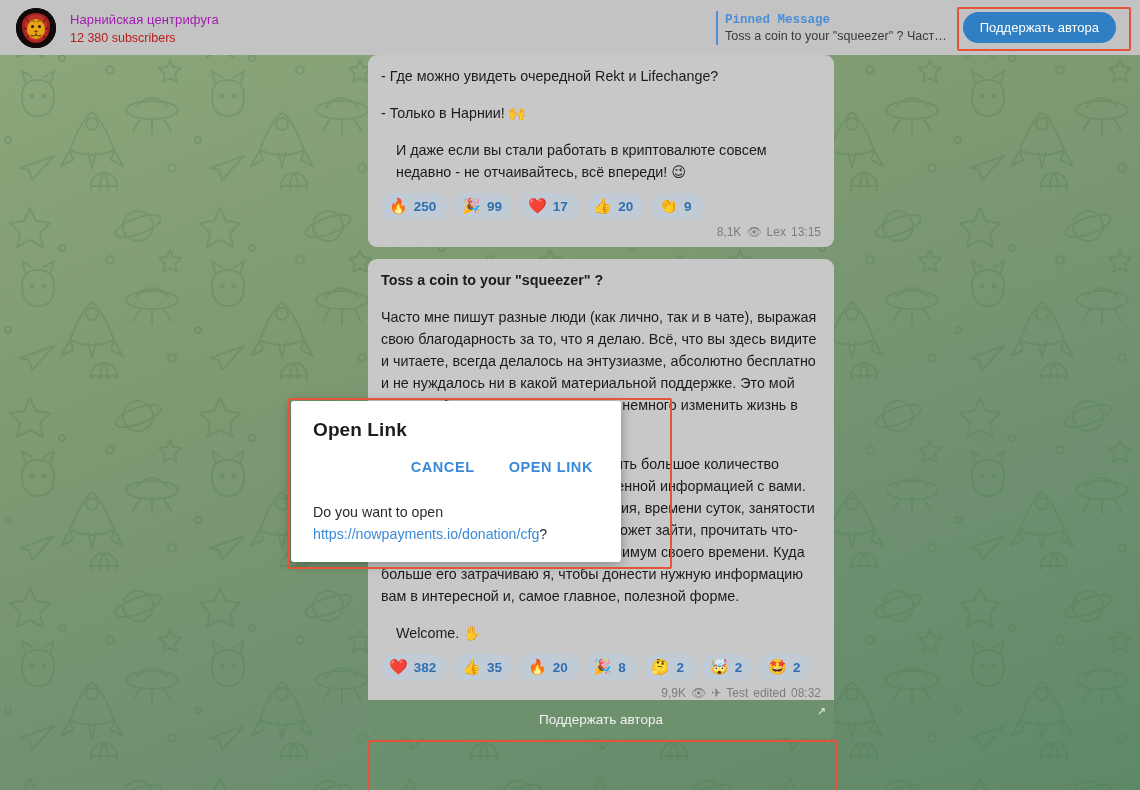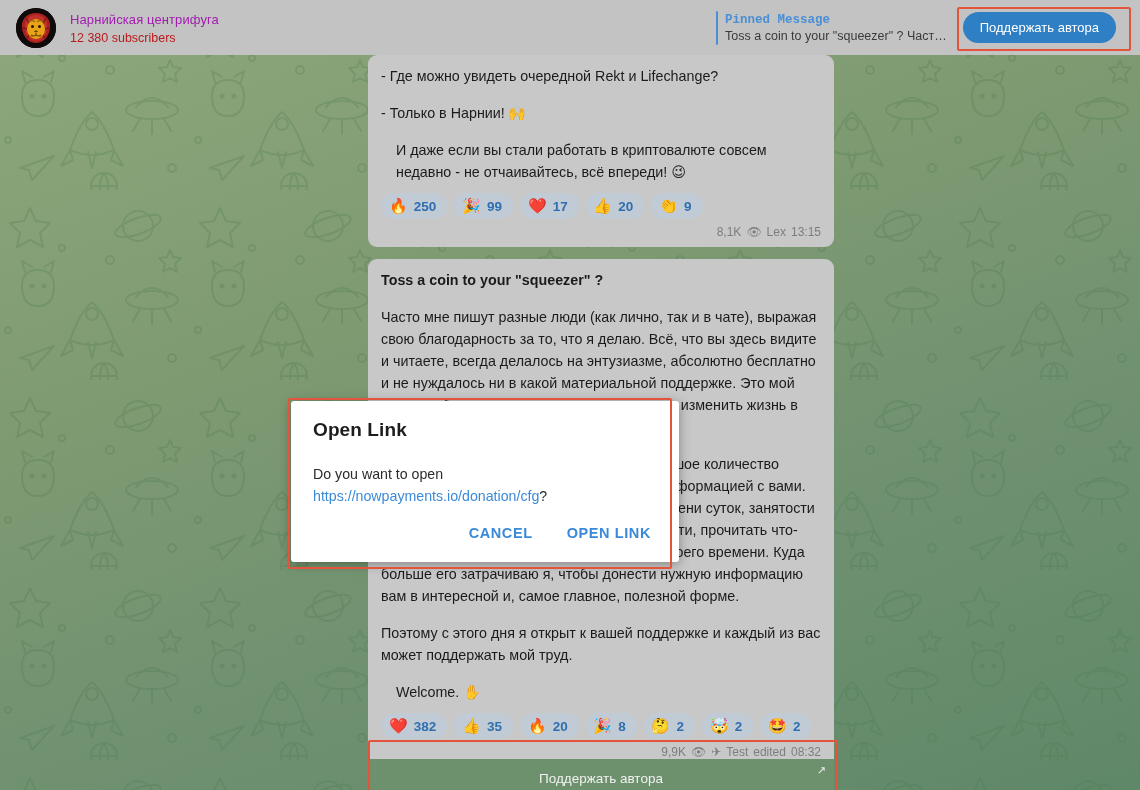--- a/index.html
+++ b/index.html
@@ -70,21 +70,21 @@
   #inline-btn{
     position:relative;margin:0 -13px -8px -13px;
     background:rgba(74,124,74,.72);color:#f1f1f1;
     height:38px;display:flex;align-items:center;justify-content:center;
     font-size:13.5px;border-radius:0 0 9px 9px;cursor:pointer;
   }
   #inline-arrow{position:absolute;right:8px;top:5px;font-size:11px;color:#e9e9e9;}
 
   
   #dialog{
-    position:absolute;left:291px;top:401px;width:388px;height:161px;
+    position:absolute;left:291px;top:401px;width:330px;height:161px;
     background:#fff;border-radius:3px;z-index:50;
     box-shadow:0 2px 12px rgba(0,0,0,.35);
     box-sizing:border-box;padding:18px 22px 0 22px;
   }
   #dlg-title{font-size:19px;color:#1d1d1d;font-weight:bold;letter-spacing:.1px;}
   #dlg-body{margin-top:22px;font-size:14.2px;color:#2b2b2b;line-height:22px;}
   #dlg-link{color:#3b8ad9;word-break:break-all;cursor:pointer;}
   #dlg-actions{display:flex;justify-content:flex-end;gap:22px;margin-top:14px;}
   .dlg-btn{
     background:none;border:none;color:#3b8ad9;font-weight:bold;font-size:14.5px;
@@ -214,21 +214,20 @@
       <span class="eye">👁</span>
       <span>Lex</span>
       <span>13:15</span>
     </div>
   </div>
 
   <div class="bubble">
     <div class="title">Toss a coin to your "squeezer" ?</div>
     <p>Часто мне пишут разные люди (как лично, так и в чате), выражая свою благодарность за то, что я делаю. Всё, что вы здесь видите и читаете, всегда делалось на энтузиазме, абсолютно бесплатно и не нуждалось ни в какой материальной поддержке. Это мой вклад в общее дело и попытка хоть немного изменить жизнь в лучшую сторону.</p>
     <p>Но время идёт, а я стараюсь доносить большое количество разной, полезной и главное проверенной информацией с вами. Вне зависимости от моего настроения, времени суток, занятости или самочувствия. Каждый из вас может зайти, прочитать что-либо и применить это, затратив минимум своего времени. Куда больше его затрачиваю я, чтобы донести нужную информацию вам в интересной и, самое главное, полезной форме.</p>
-    <p>Поэтому с этого дня я открыт к вашей поддержке и каждый из вас может поддержать мой труд.</p>
     <p>Welcome. ✋</p>
 
     <div class="reactions">
       <div class="pill">
         <span class="ic">❤️</span>
         <span class="cnt">382</span>
       </div>
       <div class="pill">
         <span class="ic">👍</span>
         <span class="cnt">35</span>
@@ -266,23 +265,23 @@
 
     <div id="inline-btn">
       <span>Поддержать автора</span>
       <span id="inline-arrow">↗</span>
     </div>
   </div>
 </div>
 
 <div id="dialog">
   <div id="dlg-title">Open Link</div>
+  <div id="dlg-actions">
+    <button class="dlg-btn">CANCEL</button>
+    <button class="dlg-btn">OPEN LINK</button>
+  </div>
   <div id="dlg-body">
     <div>Do you want to open</div>
     <div>
       <span id="dlg-link">https://nowpayments.io/donation/cfg</span><span>?</span>
     </div>
   </div>
-  <div id="dlg-actions">
-    <button class="dlg-btn">CANCEL</button>
-    <button class="dlg-btn">OPEN LINK</button>
-  </div>
 </div>
 
 </body></html>

